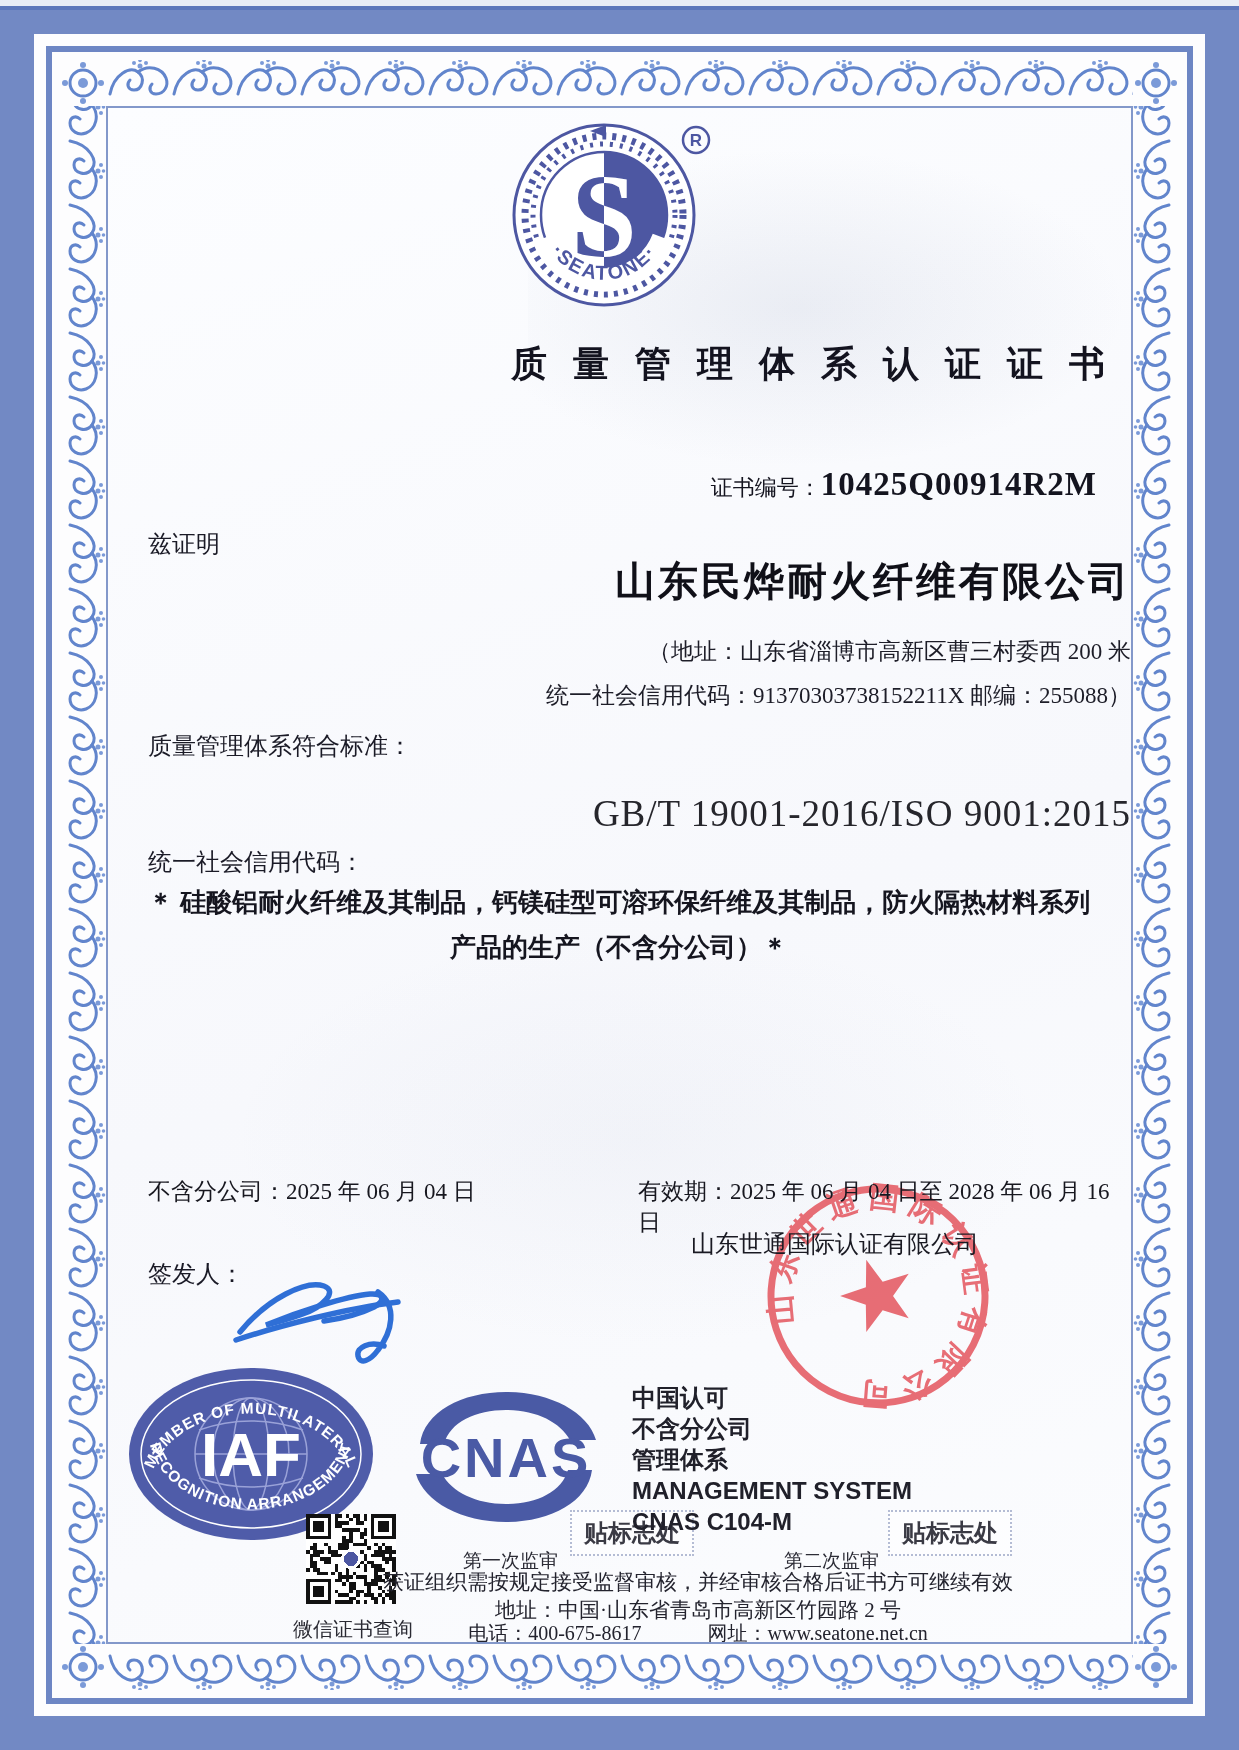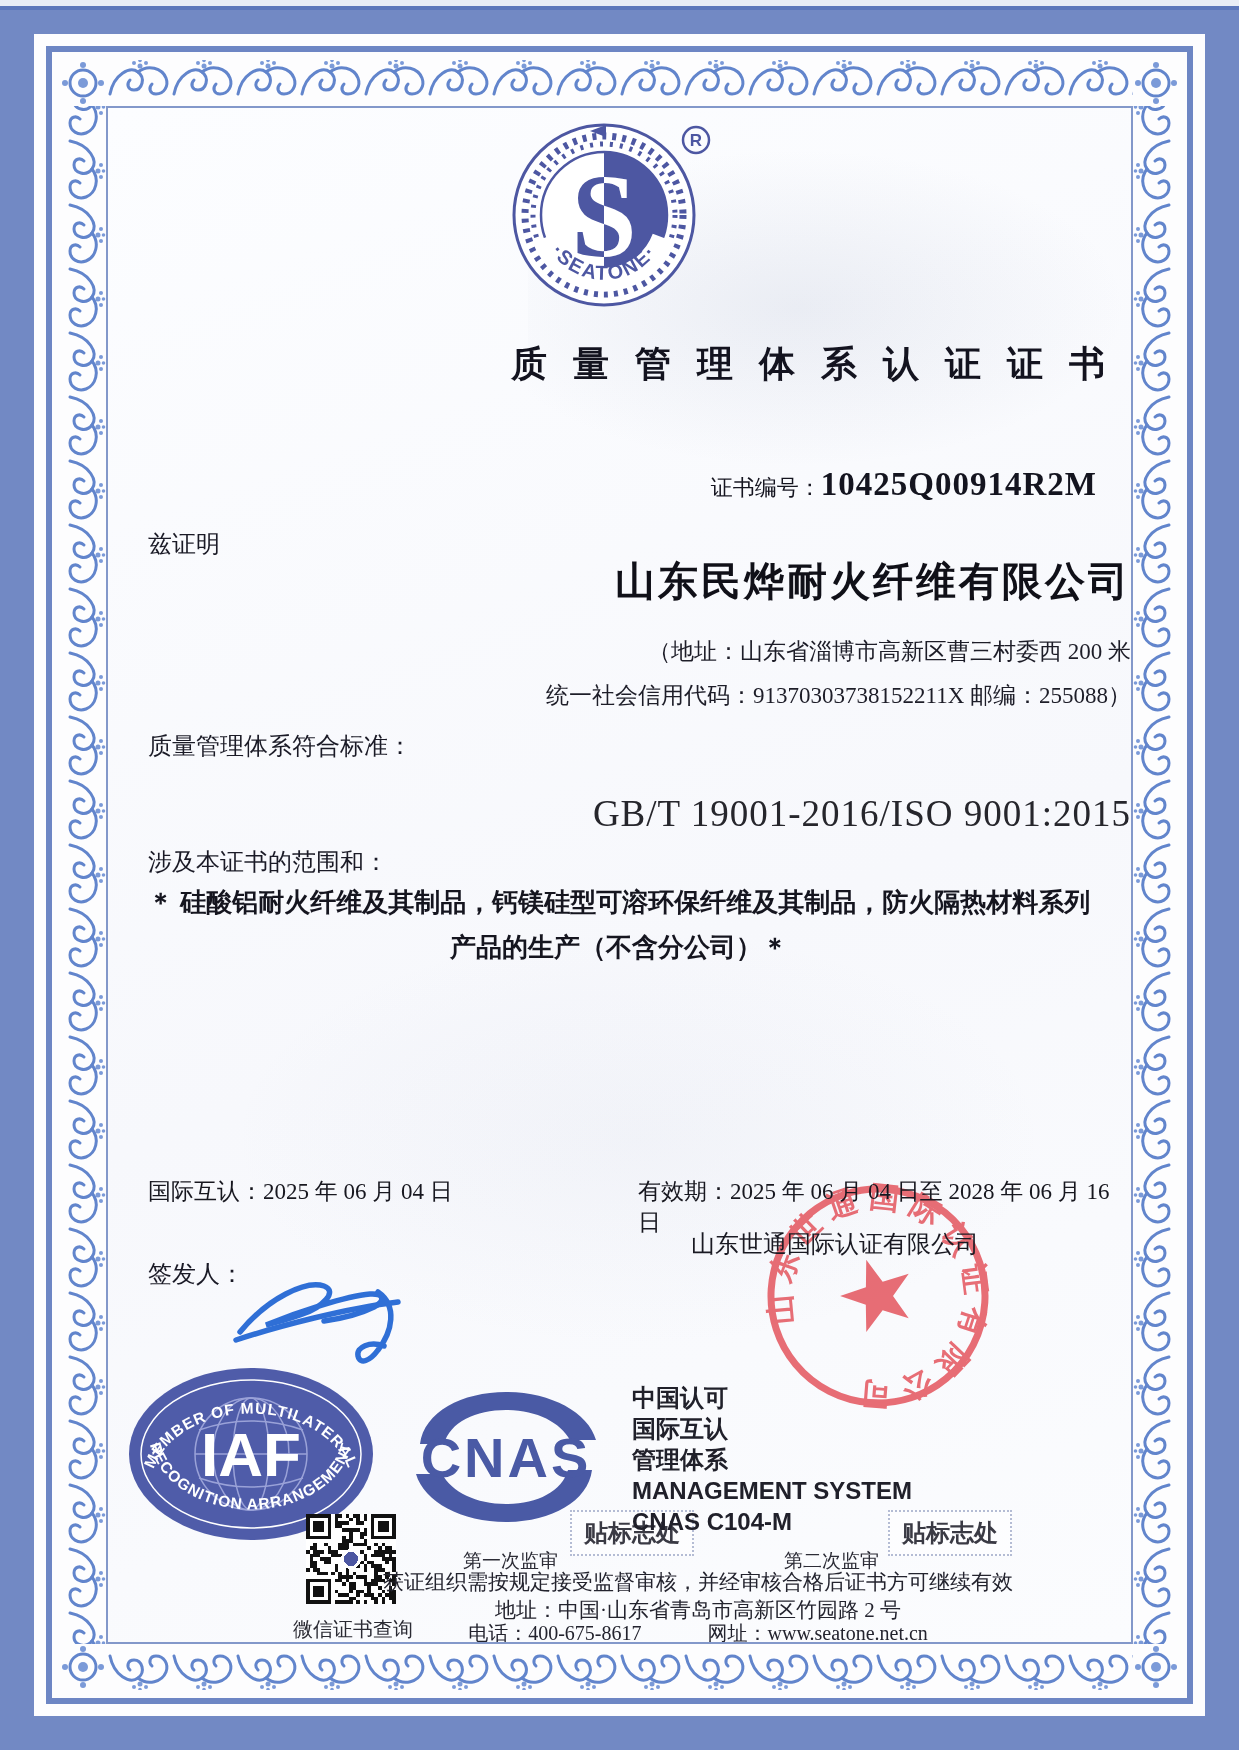--- a/index.html
+++ b/index.html
@@ -1267,26 +1267,26 @@
           </div>
 
           <div class="abs lbl" style="left:40px;top:420px">兹证明</div>
           <div class="abs center company">山东民烨耐火纤维有限公司</div>
           <div class="abs center addr" style="top:528px">（地址：山东省淄博市高新区曹三村委西 200 米</div>
           <div class="abs center addr" style="top:572px">统一社会信用代码：91370303738152211X 邮编：255088）</div>
 
           <div class="abs lbl" style="left:40px;top:622px">质量管理体系符合标准：</div>
           <div class="abs center std-value">GB/T 19001-2016/ISO 9001:2015</div>
 
-          <div class="abs lbl" style="left:40px;top:738px">涉及本证书的范围和：</div>
+          <div class="abs lbl" style="left:40px;top:738px">统一社会信用代码：</div>
           <div class="abs scope">＊ 硅酸铝耐火纤维及其制品，钙镁硅型可溶环保纤维及其制品，防火隔热材料系列产品的生产（不含分公司）＊</div>
 
 
           <div class="abs dateline" style="left:40px;top:1068px">
-            <span>国际互认：</span><span>2025 年 06 月 04 日</span>
+            <span>不含分公司：</span><span>2025 年 06 月 04 日</span>
           </div>
           <div class="abs dateline" style="left:530px;top:1068px;z-index:3">
             <span>有效期：</span><span>2025 年 06 月 04 日至 2028 年 06 月 16 日</span>
           </div>
 
           <div class="abs issuer">山东世通国际认证有限公司</div>
           <div class="abs lbl" style="left:40px;top:1150px">签发人：</div>
 
           <svg class="abs sig svgblock" width="230" height="115" viewBox="0 0 230 115">
             <g fill="none" stroke="#2f6fd6" stroke-width="5.5" stroke-linecap="round">
@@ -1330,21 +1330,21 @@
           </svg>
 
           <svg class="abs svgblock" style="left:282px;top:1276px" width="232" height="146" viewBox="0 0 232 146">
             <path d="M30 60 C34 28 72 8 116 8 C160 8 198 28 206 56 L180 56 C170 38 146 26 116 26 C86 26 60 38 54 60 Z" fill="#4a5aa5"></path>
             <path d="M202 86 C198 118 160 138 116 138 C72 138 34 118 26 90 L52 90 C62 108 86 120 116 120 C146 120 172 108 178 86 Z" fill="#4a5aa5"></path>
             <text x="116" y="93" text-anchor="middle" font-family="'Liberation Sans',sans-serif" font-weight="bold" font-size="56" fill="#4a5aa5" letter-spacing="3">CNAS</text>
           </svg>
 
           <div class="abs accr">
             <div>中国认可</div>
-            <div>国际互认</div>
+            <div>不含分公司</div>
             <div>管理体系</div>
             <div>MANAGEMENT SYSTEM</div>
             <div>CNAS C104-M</div>
           </div>
 
           <div class="abs qrwrap" id="qr"><svg width="90" height="90" shape-rendering="crispEdges">
                 <rect width="100%" height="100%" fill="#fff"></rect>
                 <rect x="28.8" y="0" width="3.6" height="3.6" fill="#111"></rect>
                 <rect x="32.4" y="0" width="3.6" height="3.6" fill="#111"></rect>
                 <rect x="39.6" y="0" width="3.6" height="3.6" fill="#111"></rect>

